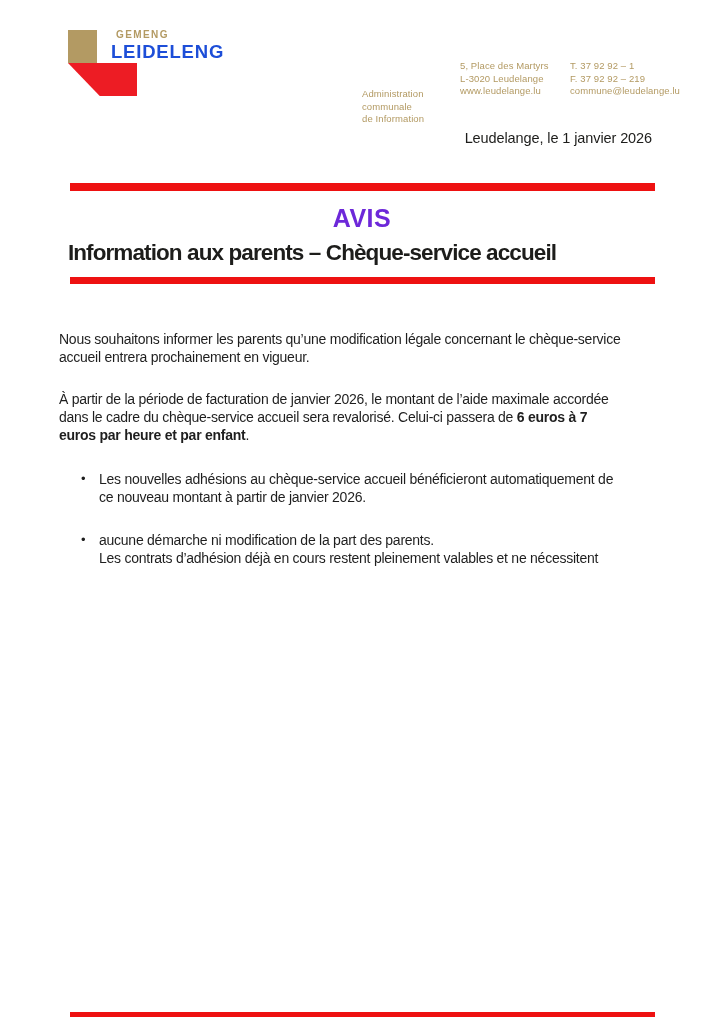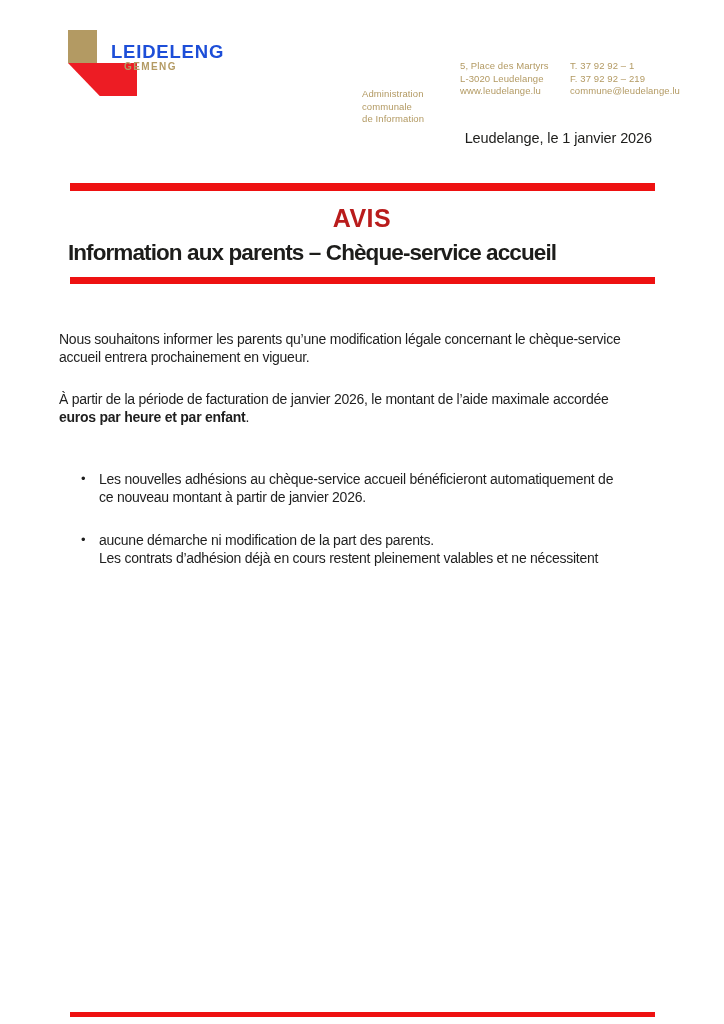--- a/index.html
+++ b/index.html
@@ -8,39 +8,39 @@
     width:724px;height:1024px;
     background:#ffffff;
     font-family:"Liberation Sans", sans-serif;
     overflow:hidden;
     margin:0 auto;
   }
   
   .logo-square{position:absolute;left:68px;top:30px;width:29px;height:33px;background:#b39a63;}
   .logo-flag{position:absolute;left:68px;top:63px;width:69px;height:33px;background:#ed1c24;
              clip-path:polygon(0 0,100% 0,100% 100%,46% 100%);}
-  .logo-gemeng{position:absolute;left:124px;top:29px;font-size:10px;font-weight:bold;
-               letter-spacing:1.4px;color:#b39a63;margin-top:32px;}
+  .logo-gemeng{position:absolute;left:116px;top:29px;font-size:10px;font-weight:bold;
+               letter-spacing:1.4px;color:#b39a63;}
   .logo-leideleng{position:absolute;left:111px;top:41px;font-size:18.5px;font-weight:bold;
                letter-spacing:0.8px;color:#1d4ed8;}
   
   .contact{position:absolute;top:60px;font-size:9.5px;line-height:12.5px;color:#b39a63;
            letter-spacing:0.1px;}
   .contact div{white-space:nowrap;}
   .c1{left:362px;margin-top:28px;} .c2{left:448px;margin-left:12px;} .c3{left:570px;}
   
   .date{position:absolute;top:130px;right:72px;font-size:14.5px;color:#1d1d1b;
         letter-spacing:-0.1px;}
   
   .rule{position:absolute;left:70px;width:585px;background:#ee1111;}
   .rule-top{top:183px;height:8px;}
   .rule-mid{top:277px;height:7px;}
   .rule-footer{top:1012px;height:5px;}
   .avis{position:absolute;left:0;top:204px;width:724px;text-align:center;
-        font-size:25px;font-weight:bold;color:#b91c1c;letter-spacing:0.5px;}
+        font-size:25px;font-weight:bold;color:#6d28d9;letter-spacing:0.5px;}
   .subtitle{position:absolute;left:0;top:240px;width:624px;text-align:center;
         font-size:22.5px;font-weight:bold;color:#1d1d1b;letter-spacing:-0.9px;}
   
   .para{position:absolute;left:59px;color:#1e1e1e;font-size:14px;letter-spacing:-0.25px;}
   .para .tline{line-height:18px;white-space:nowrap;}
   .p1{top:330px;} .p2{top:390px;}
   .bullet-item{position:absolute;left:81px;color:#1e1e1e;font-size:14px;letter-spacing:-0.25px;}
   .b1{top:470px;} .b2{top:531px;}
   .bullet-marker{position:absolute;left:0;top:0;font-size:13px;line-height:18px;}
   .bullet-text{margin-left:18px;}
@@ -80,20 +80,21 @@
   <div class="subtitle">Information aux parents – Chèque-service accueil</div>
   <div class="rule rule-mid"></div>
 
   <div class="para p1">
     <div class="tline">Nous souhaitons informer les parents qu’une modification légale concernant le chèque-service</div>
     <div class="tline">accueil entrera prochainement en vigueur.</div>
   </div>
 
   <div class="para p2">
     <div class="tline">À partir de la période de facturation de janvier 2026, le montant de l’aide maximale accordée</div>
+    <div class="tline"><span>dans le cadre du chèque-service accueil sera revalorisé. Celui-ci passera de </span><strong>6 euros à 7</strong></div>
     <div class="tline"><strong>euros par heure et par enfant</strong><span>.</span></div>
   </div>
 
   <div class="bullet-item b1">
     <span class="bullet-marker">•</span>
     <div class="bullet-text">
       <div class="tline">Les nouvelles adhésions au chèque-service accueil bénéficieront automatiquement de</div>
       <div class="tline">ce nouveau montant à partir de janvier 2026.</div>
     </div>
   </div>

